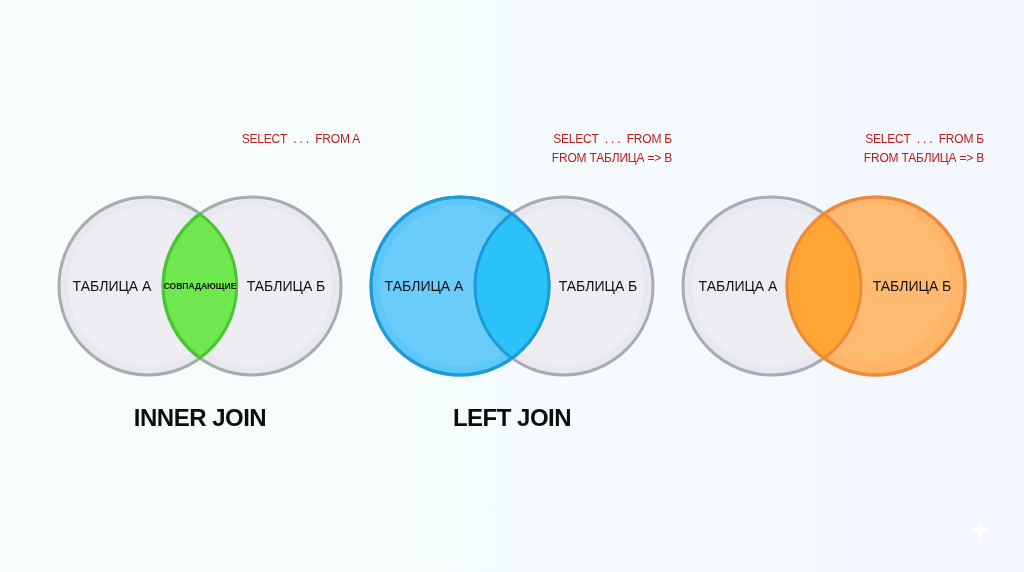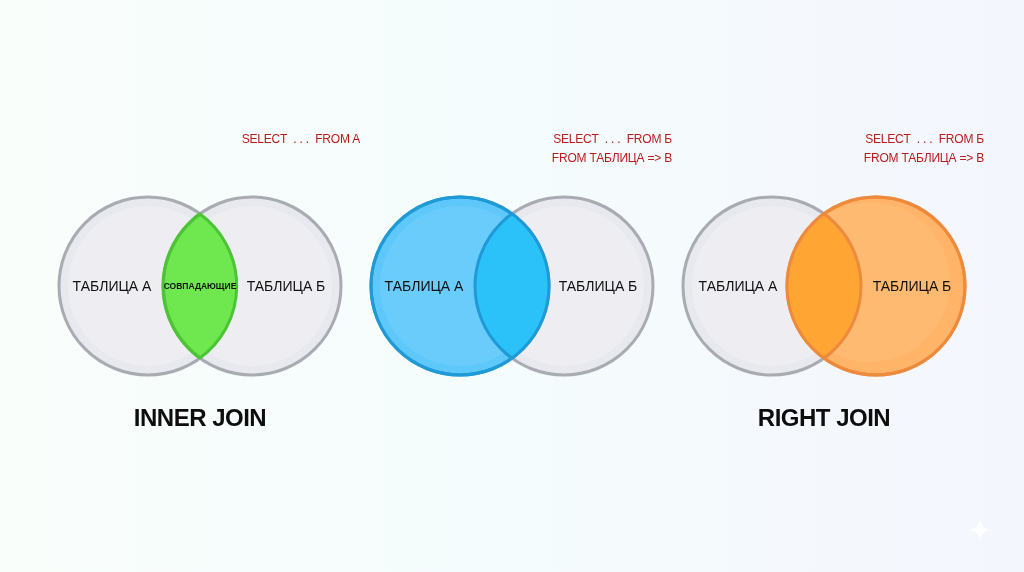--- a/index.html
+++ b/index.html
@@ -110,20 +110,21 @@
     <circle cx="212" cy="96" r="80" fill="#f1f2f5" opacity="0.5"></circle>
     <circle cx="108" cy="96" r="89" fill="#5ec8fb" stroke="#1f9ad6" stroke-width="3"></circle>
     <circle cx="108" cy="96" r="80" fill="#7dd3fc" opacity="0.4"></circle>
     <g clip-path="url(#clipLeftA)">
       <circle cx="212" cy="96" r="89" fill="#2bc2fa" stroke="#1f9ad6" stroke-width="3"></circle>
     </g>
     <circle cx="108" cy="96" r="89" fill="none" stroke="#1f9ad6" stroke-width="3"></circle>
     <text class="lbl" x="72" y="101" text-anchor="middle">ТАБЛИЦА А</text>
     <text class="lbl" x="246" y="101" text-anchor="middle">ТАБЛИЦА Б</text>
   </svg>
+  <div class="join-title">LEFT JOIN</div>
 </div>
 
 <div class="panel" style="left:664px;">
   <div class="sql">
     <div>SELECT  . . .  FROM Б</div>
     <div>FROM ТАБЛИЦА =&gt; В</div>
   </div>
   <svg class="venn" width="320" height="200" viewBox="0 0 320 200">
     <defs>
       <clipPath id="clipRightB">
@@ -134,18 +135,17 @@
     <circle cx="108" cy="96" r="80" fill="#f1f2f5" opacity="0.5"></circle>
     <circle cx="212" cy="96" r="89" fill="#ffb468" stroke="#ee8a3c" stroke-width="3"></circle>
     <circle cx="206" cy="92" r="80" fill="#ffbf7a" opacity="0.5"></circle>
     <g clip-path="url(#clipRightB)">
       <circle cx="108" cy="96" r="89" fill="#ffa534" stroke="#ee8a3c" stroke-width="3"></circle>
     </g>
     <circle cx="212" cy="96" r="89" fill="none" stroke="#ee8a3c" stroke-width="3"></circle>
     <text class="lbl" x="74" y="101" text-anchor="middle">ТАБЛИЦА А</text>
     <text class="lbl" x="248" y="101" text-anchor="middle">ТАБЛИЦА Б</text>
   </svg>
-  <div class="join-title">RIGHT JOIN</div>
 </div>
 
 <svg class="sparkle" viewBox="0 0 28 28">
   <path d="M14 2 C15 10 18 13 26 14 C18 15 15 18 14 26 C13 18 10 15 2 14 C10 13 13 10 14 2 Z" fill="#ffffff" opacity="0.9"></path>
 </svg>
 
 </body></html>

